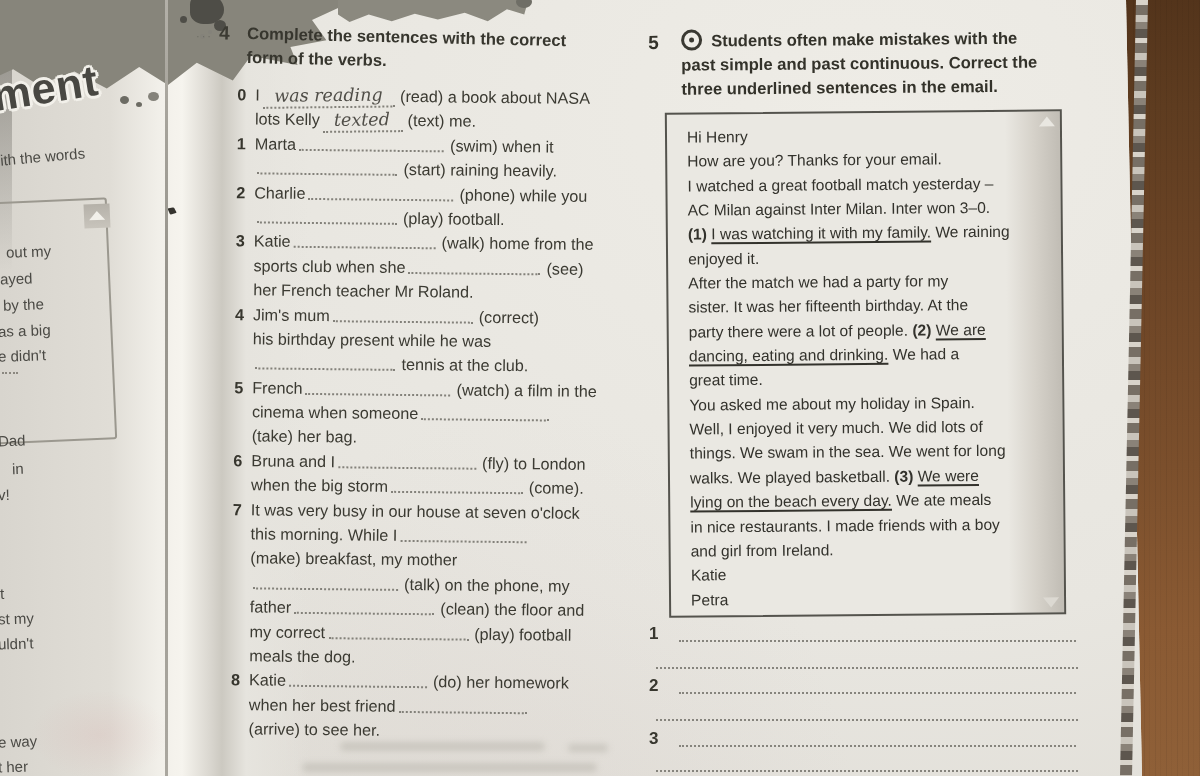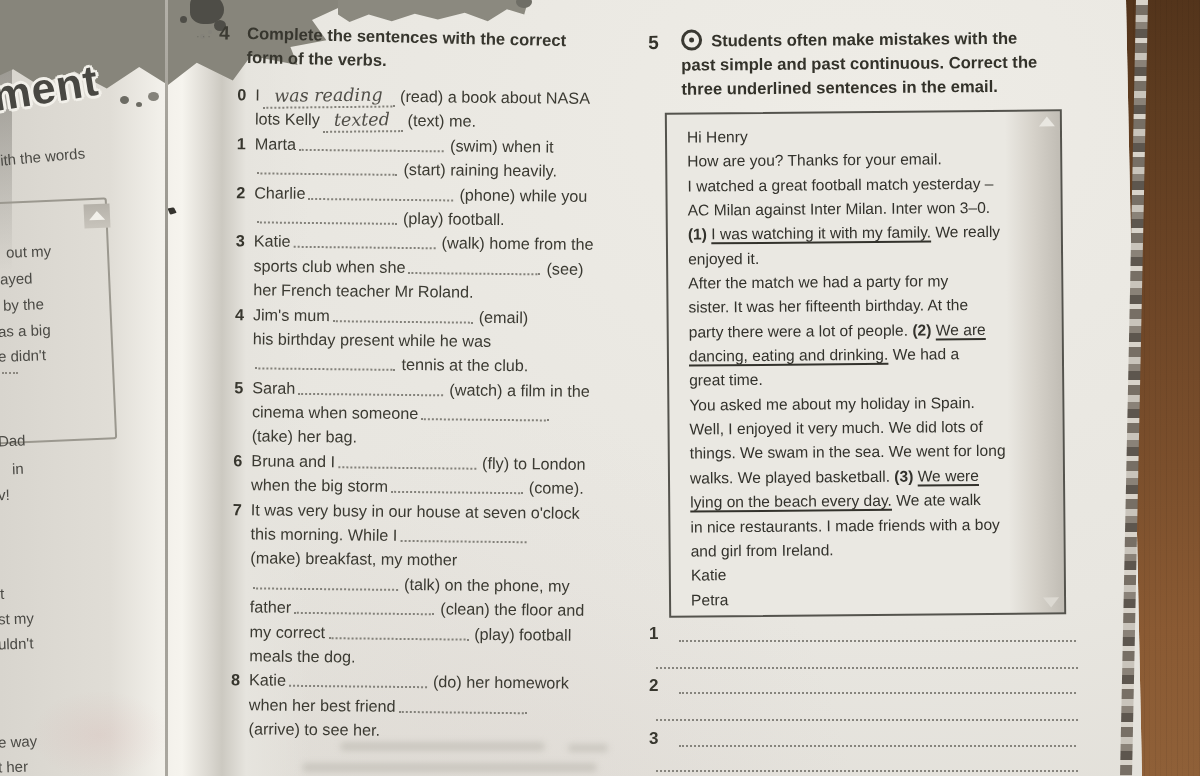--- a/index.html
+++ b/index.html
@@ -163,24 +163,24 @@
       <div class="ex4-lines">
         <div class="ex4-line"><span class="inum">0</span><span>I</span><span class="hand">was reading</span><span>(read) a book about NASA</span></div>
         <div class="ex4-line"><span>lots Kelly</span><span class="hand">texted</span><span>(text) me.</span></div>
         <div class="ex4-line"><span class="inum">1</span><span>Marta</span><span class="blank w145"></span><span>(swim) when it</span></div>
         <div class="ex4-line"><span class="blank w140"></span><span>(start) raining heavily.</span></div>
         <div class="ex4-line"><span class="inum">2</span><span>Charlie</span><span class="blank w145"></span><span>(phone) while you</span></div>
         <div class="ex4-line"><span class="blank w140"></span><span>(play) football.</span></div>
         <div class="ex4-line"><span class="inum">3</span><span>Katie</span><span class="blank w142"></span><span>(walk) home from the</span></div>
         <div class="ex4-line"><span>sports club when she</span><span class="blank w132"></span><span>(see)</span></div>
         <div class="ex4-line"><span>her French teacher Mr Roland.</span></div>
-        <div class="ex4-line"><span class="inum">4</span><span>Jim's mum</span><span class="blank w140"></span><span>(email)</span></div>
+        <div class="ex4-line"><span class="inum">4</span><span>Jim's mum</span><span class="blank w140"></span><span>(correct)</span></div>
         <div class="ex4-line"><span>his birthday present while he was</span></div>
         <div class="ex4-line"><span class="blank w140"></span><span>tennis at the club.</span></div>
-        <div class="ex4-line"><span class="inum">5</span><span>Sarah</span><span class="blank w145"></span><span>(watch) a film in the</span></div>
+        <div class="ex4-line"><span class="inum">5</span><span>French</span><span class="blank w145"></span><span>(watch) a film in the</span></div>
         <div class="ex4-line"><span>cinema when someone</span><span class="blank w128"></span></div>
         <div class="ex4-line"><span>(take) her bag.</span></div>
         <div class="ex4-line"><span class="inum">6</span><span>Bruna and I</span><span class="blank w138"></span><span>(fly) to London</span></div>
         <div class="ex4-line"><span>when the big storm</span><span class="blank w132"></span><span>(come).</span></div>
         <div class="ex4-line"><span class="inum">7</span><span>It was very busy in our house at seven o'clock</span></div>
         <div class="ex4-line"><span>this morning. While I</span><span class="blank w126"></span></div>
         <div class="ex4-line"><span>(make) breakfast, my mother</span></div>
         <div class="ex4-line"><span class="blank w145"></span><span>(talk) on the phone, my</span></div>
         <div class="ex4-line"><span>father</span><span class="blank w140"></span><span>(clean) the floor and</span></div>
         <div class="ex4-line"><span>my correct</span><span class="blank w140"></span><span>(play) football</span></div>
@@ -201,32 +201,32 @@
     </div>
 
     <div class="email-box">
       <div class="tri scroll-up"></div>
       <div class="tri scroll-down"></div>
       <div class="email-text">
         <div class="email-line"><span>Hi Henry</span></div>
         <div class="email-line"><span>How are you? Thanks for your email.</span></div>
         <div class="email-line"><span>I watched a great football match yesterday –</span></div>
         <div class="email-line"><span>AC Milan against Inter Milan. Inter won 3–0.</span></div>
-        <div class="email-line"><span class="b">(1) </span><span class="u">I was watching it with my family.</span><span> We really</span></div>
+        <div class="email-line"><span class="b">(1) </span><span class="u">I was watching it with my family.</span><span> We raining</span></div>
         <div class="email-line"><span>enjoyed it.</span></div>
         <div class="email-line"><span>After the match we had a party for my</span></div>
         <div class="email-line"><span>sister. It was her fifteenth birthday. At the</span></div>
         <div class="email-line"><span>party there were a lot of people. </span><span class="b">(2) </span><span class="u">We are </span></div>
         <div class="email-line"><span class="u">dancing, eating and drinking.</span><span> We had a</span></div>
         <div class="email-line"><span>great time.</span></div>
         <div class="email-line"><span>You asked me about my holiday in Spain.</span></div>
         <div class="email-line"><span>Well, I enjoyed it very much. We did lots of</span></div>
         <div class="email-line"><span>things. We swam in the sea. We went for long</span></div>
         <div class="email-line"><span>walks. We played basketball. </span><span class="b">(3) </span><span class="u">We were </span></div>
-        <div class="email-line"><span class="u">lying on the beach every day.</span><span> We ate walk</span></div>
+        <div class="email-line"><span class="u">lying on the beach every day.</span><span> We ate meals</span></div>
         <div class="email-line"><span>in nice restaurants. I made friends with a boy</span></div>
         <div class="email-line"><span>and girl from Ireland.</span></div>
         <div class="email-line"><span>Katie</span></div>
         <div class="email-line"><span>Petra</span></div>
       </div>
     </div>
 
     <span class="ans-num" style="left:649px;top:624px">1</span>
     <div class="dot-line" style="left:679px;top:627px;width:397px"></div>
     <div class="dot-line" style="left:656px;top:654px;width:422px"></div>

